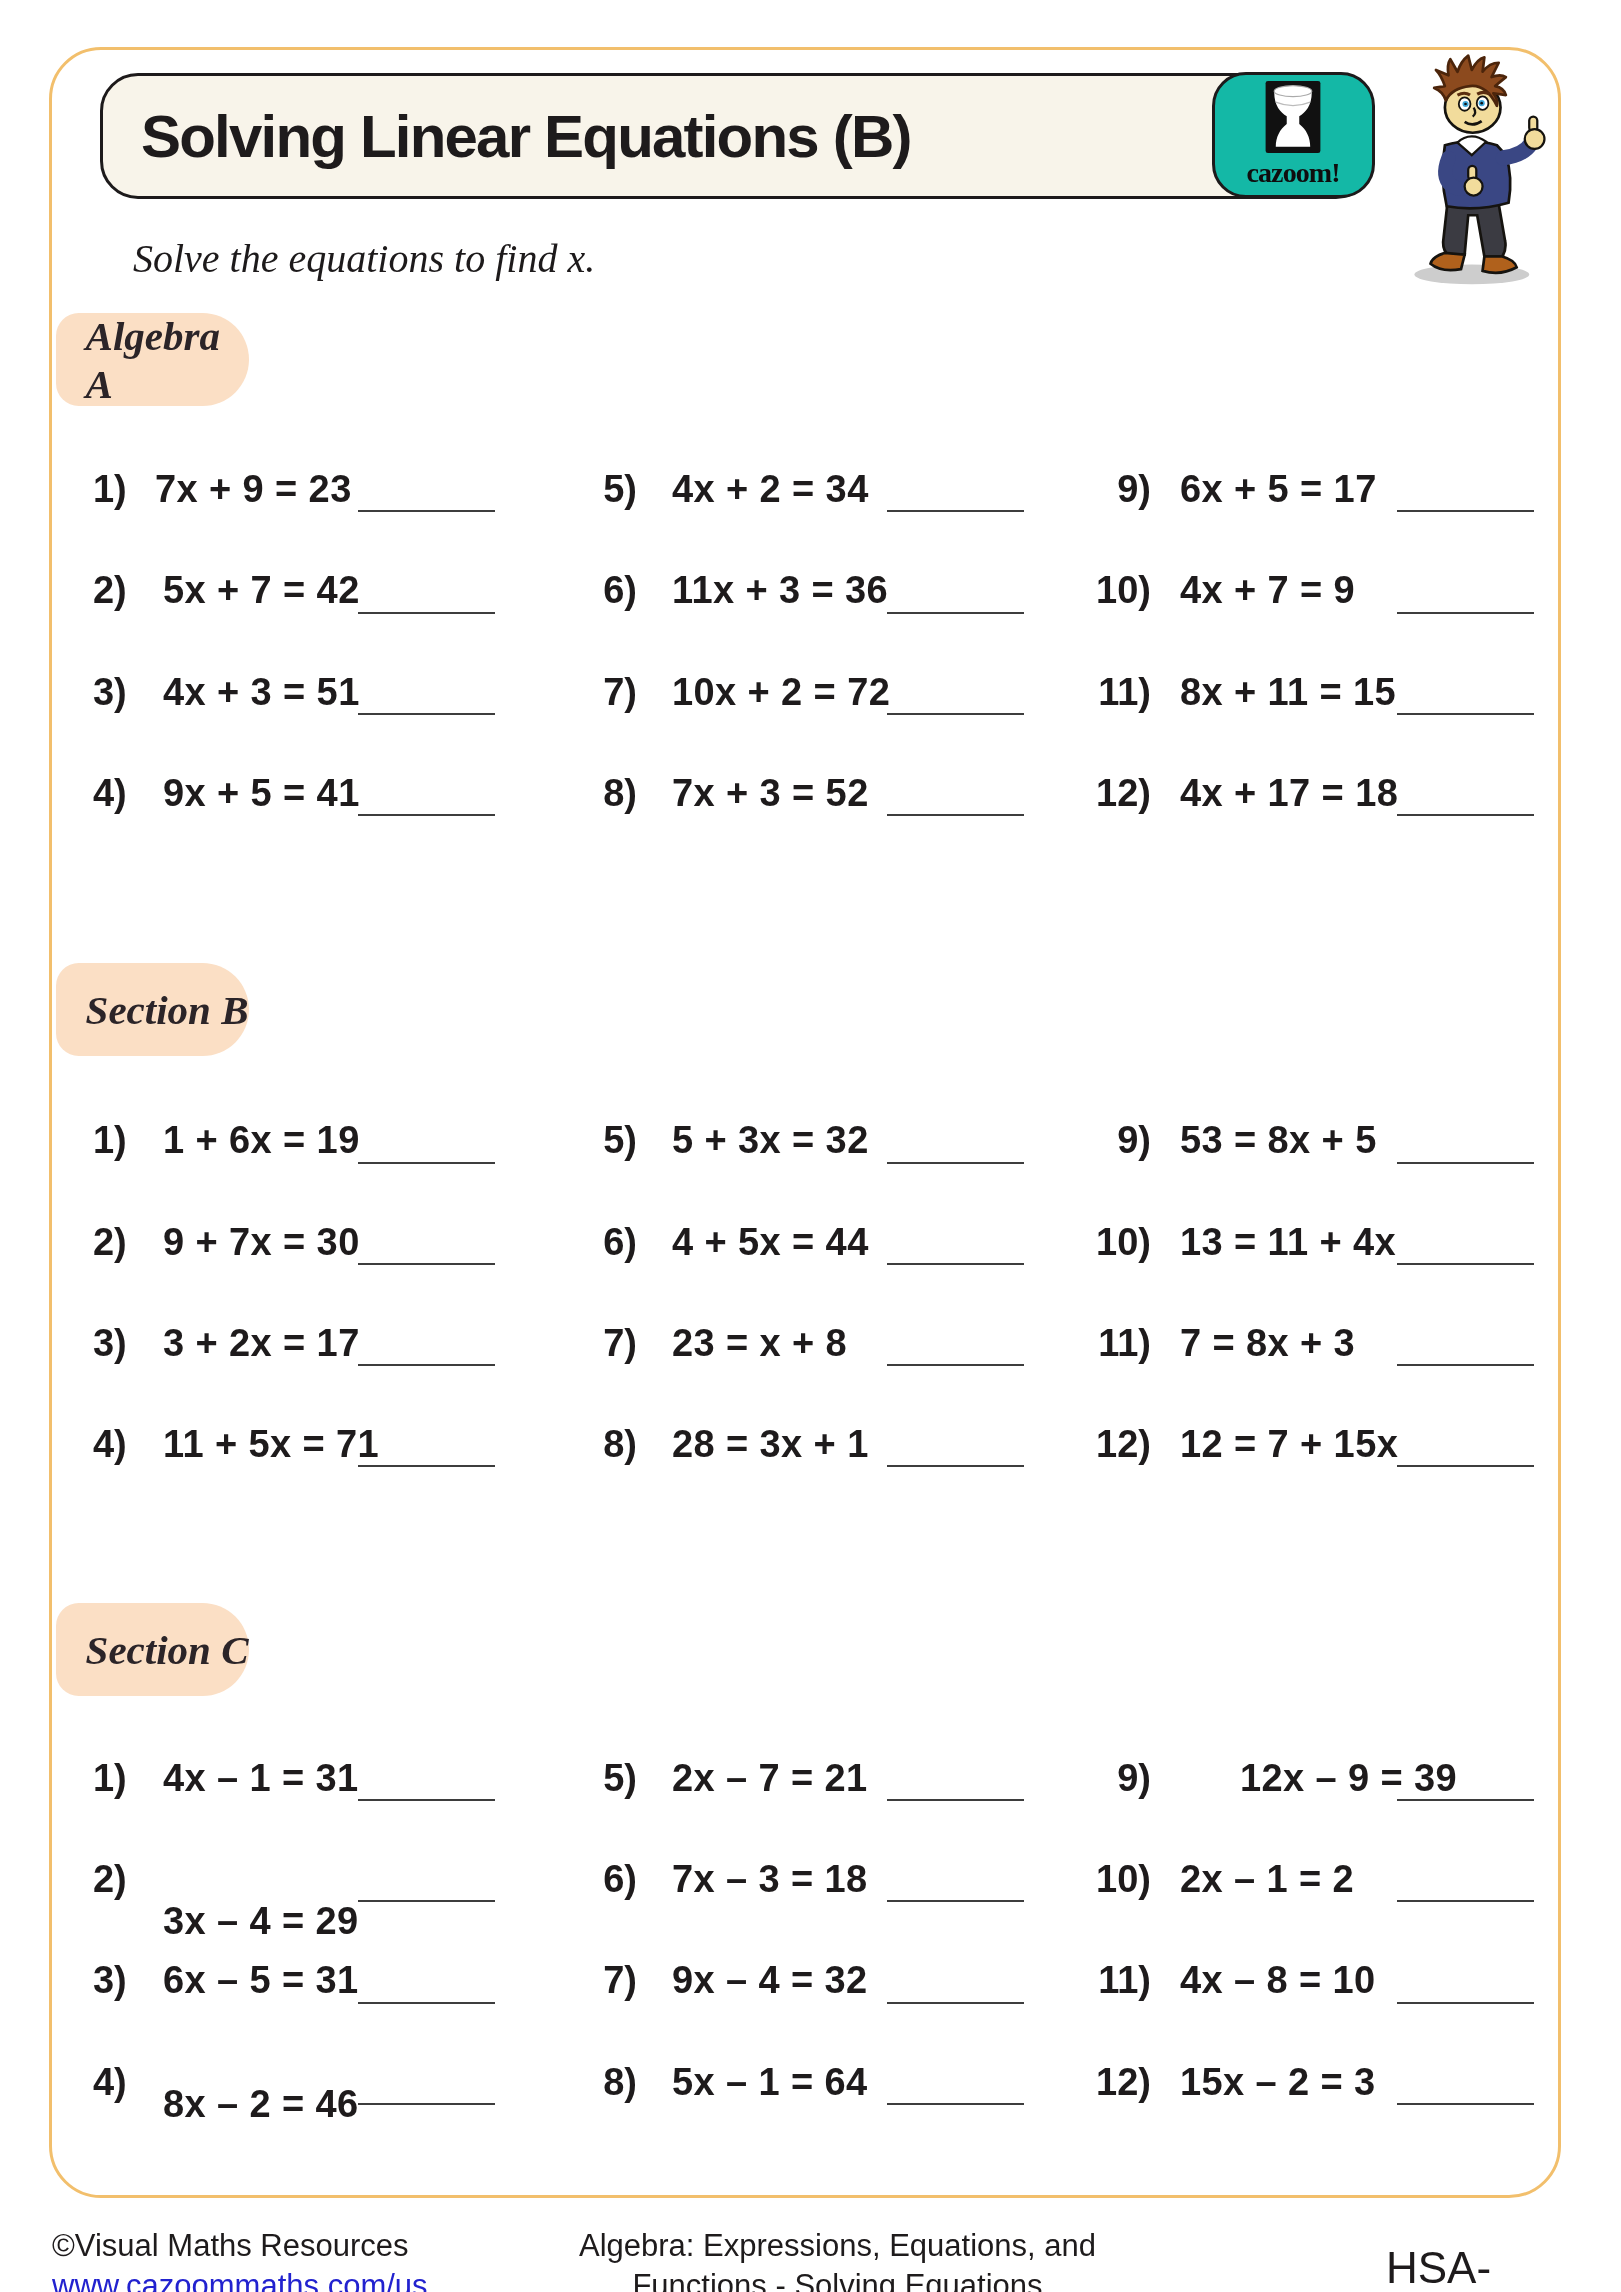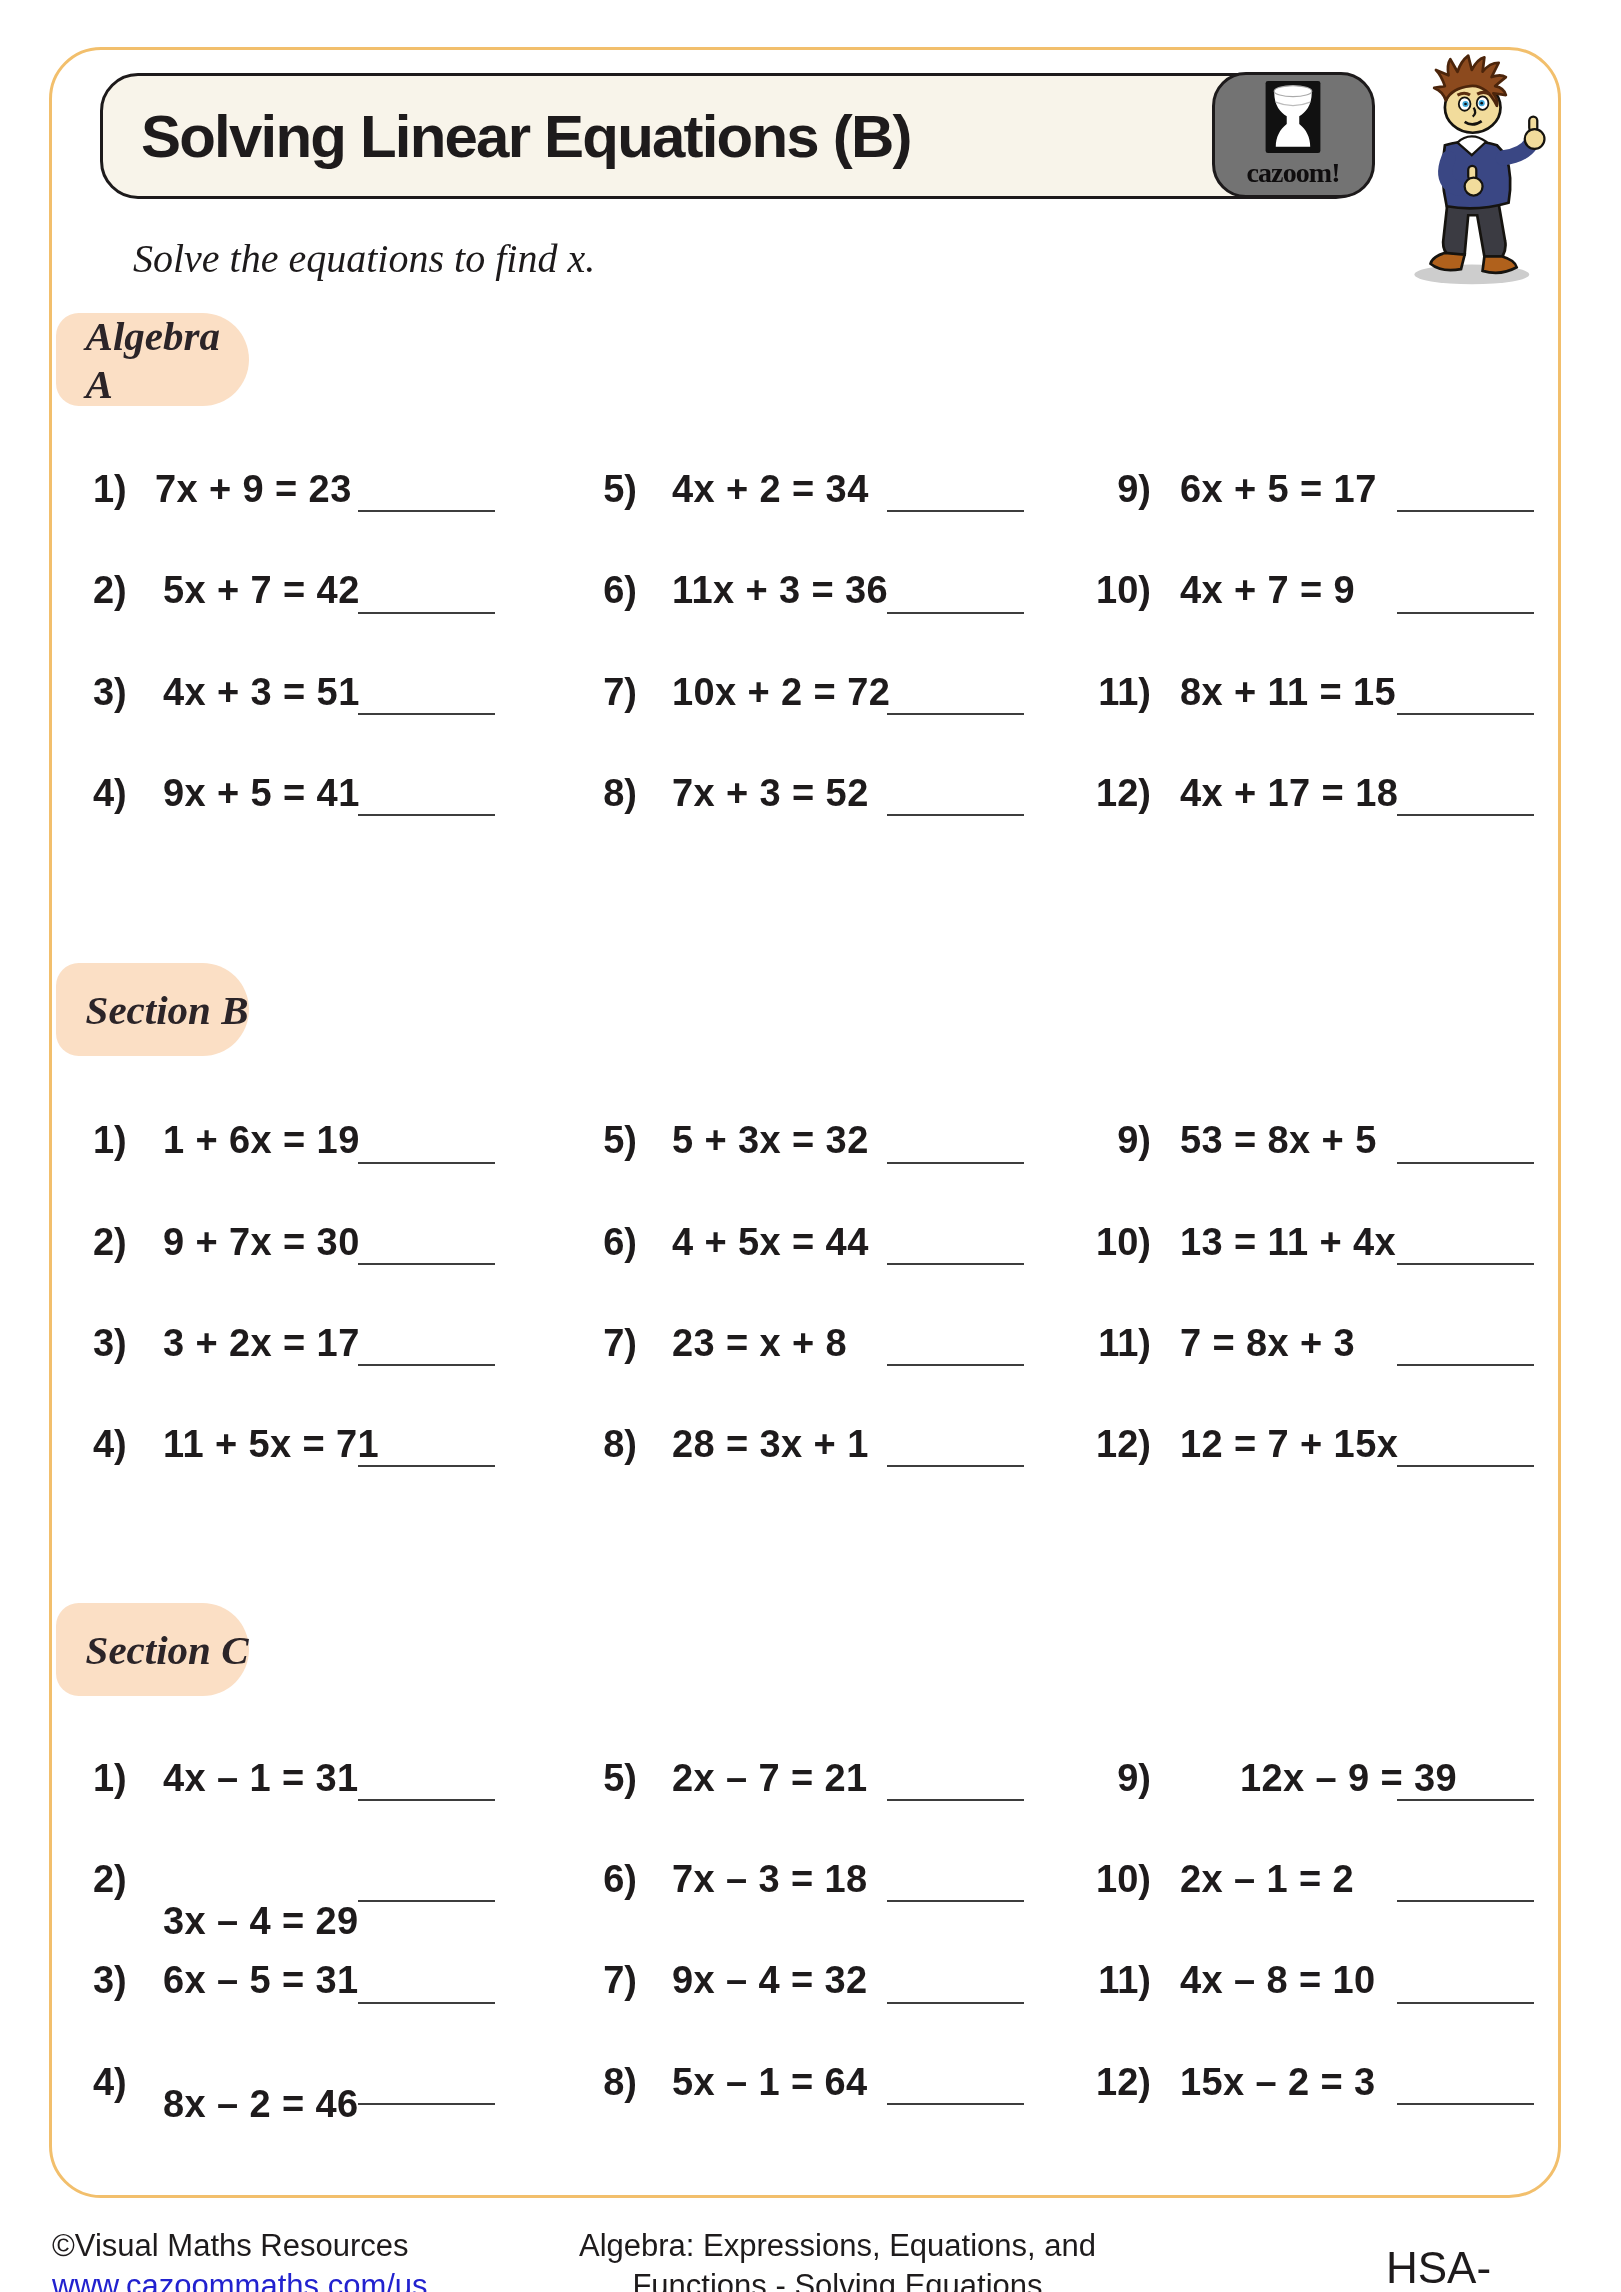--- a/index.html
+++ b/index.html
@@ -9,21 +9,21 @@
   .page-border { position:absolute; left:49px; top:47px; width:1512px; height:2151px;
                  border:3.6px solid #F2BF6C; border-radius:52px; box-sizing:border-box; }
 
   
   .title-bar { position:absolute; left:100px; top:73px; width:1274px; height:126px;
                background:#F8F4EA; border:3.6px solid #1d1a1b; border-radius:38px;
                box-sizing:border-box; display:flex; align-items:center; }
   .page-title { font-size:60px; font-weight:700; letter-spacing:-1.8px; padding-left:38px;
                 white-space:nowrap; }
   .logo-box { position:absolute; right:-3.6px; top:-3.6px; height:126px; width:163px;
-              background:#737373; border:3.6px solid #1d1a1b; border-radius:34px;
+              background:#14b8a6; border:3.6px solid #1d1a1b; border-radius:34px;
               box-sizing:border-box; display:flex; flex-direction:column;
               align-items:center; justify-content:center; }
   .cazoom-text { font-family:"Liberation Serif","DejaVu Serif",serif; font-weight:700;
                  font-size:28px; letter-spacing:-0.9px; color:#0f0d0e; margin-top:0.9px; }
 
   .mascot { position:absolute; left:1387px; top:52px; }
 
   .instruction { position:absolute; left:133px; top:235px;
                  font-family:"Liberation Serif","DejaVu Serif",serif; font-style:italic;
                  font-size:40px; color:#1d1a1b; }

